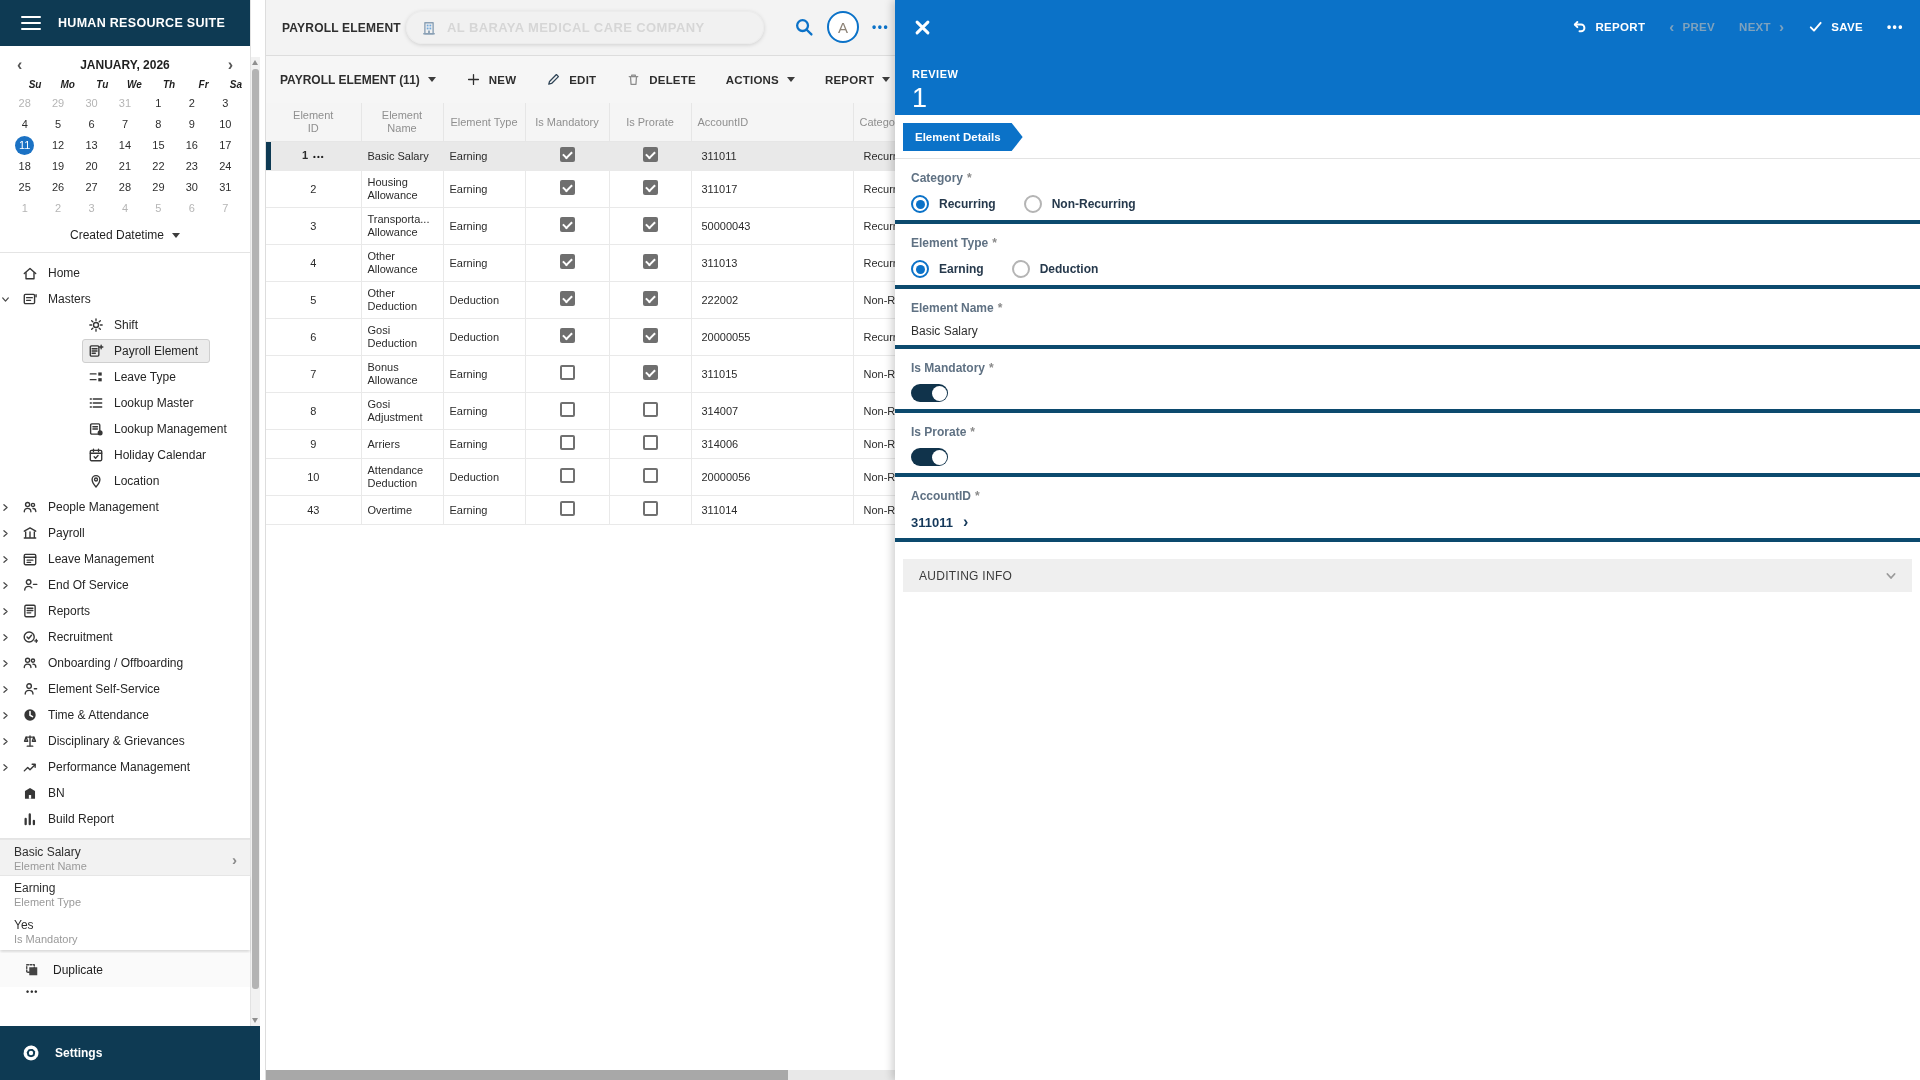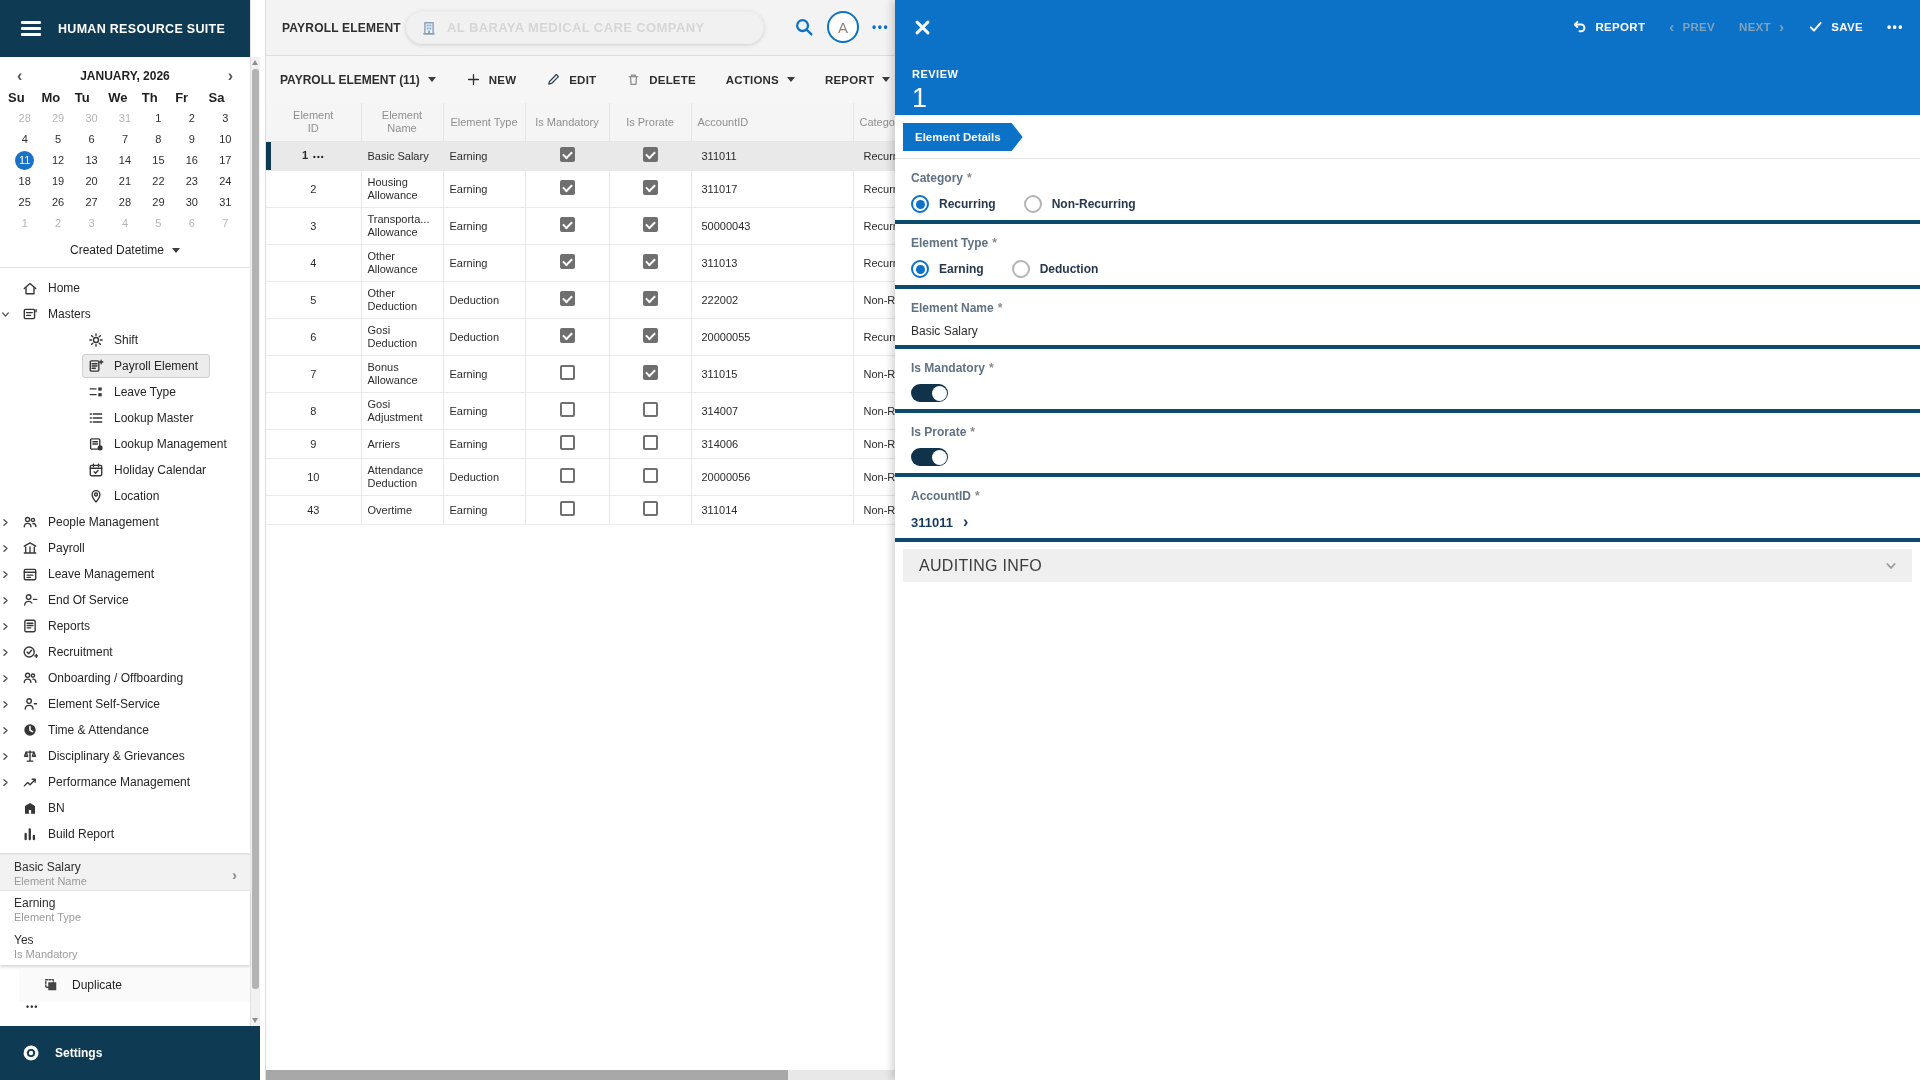--- a/index.html
+++ b/index.html
@@ -2,31 +2,31 @@
 <html><head>
 <meta charset="utf-8">
 <style>
   html,body{margin:0;padding:0;background:#cfcfcf;}
   .screen{position:relative;width:1920px;height:1080px;background:#fff;overflow:hidden;
           font-family:"Liberation Sans","DejaVu Sans",sans-serif;color:#2b2b2b;}
   .isvg{fill:none;stroke:currentColor;stroke-width:1.2;stroke-linecap:round;stroke-linejoin:round;width:16px;height:16px;display:block;}
 
   
   .sidebar{position:absolute;left:0;top:0;width:251px;height:1080px;background:#fff;border-right:1px solid #e2e2e2;box-sizing:border-box;}
-  .side-header{height:57px;background:#0e3a53;display:flex;align-items:center;gap:17px;padding-left:21px;}
+  .side-header{height:46px;background:#0e3a53;display:flex;align-items:center;gap:17px;padding-left:21px;}
   .hamburger{cursor:pointer;}
   .hamburger i{display:block;width:20px;height:2.5px;background:#fff;margin:3.5px 0;border-radius:1px;}
   .app-title{color:#fff;font-size:12.5px;font-weight:bold;letter-spacing:.3px;white-space:nowrap;}
 
   .calendar{padding:10px 8px 0;}
   .cal-head{display:flex;align-items:center;justify-content:space-between;padding:2px 4px 0;}
   .cal-title{font-size:12px;font-weight:bold;color:#1f1f1f;}
   .cal-nav{color:#555;font-size:16px;font-weight:bold;padding:0 5px;cursor:pointer;line-height:14px;}
   .cal-grid{display:grid;grid-template-columns:repeat(7,1fr);}
-  .cal-wd{font-weight:bold;font-size:13px;color:#1f1f1f;text-align:left;padding:7px 0 3px;}
+  .cal-wd{font-weight:bold;font-size:10px;color:#1f1f1f;text-align:right;padding:7px 0 3px;font-style:italic;}
   .cal-day{font-size:11px;color:#2e2e2e;text-align:center;height:21px;line-height:21px;cursor:pointer;}
   .cal-day .today{background:#1b72c4;color:#fff;border-radius:50%;width:19px;height:19px;line-height:19px;display:inline-block;margin-top:1px;}
   .cal-day.out{color:#b5b5b5;}
   .cal-filter{display:flex;justify-content:center;align-items:center;gap:8px;font-size:12px;color:#1f1f1f;padding:9px 0 10px;cursor:pointer;}
   .caret{width:0;height:0;border-left:4px solid transparent;border-right:4px solid transparent;border-top:5px solid #3c3c3c;display:inline-block;}
   .divider{height:1px;background:#e4e4e4;}
 
   .nav{padding:7px 0 6px;}
   .nav-item{display:flex;align-items:center;height:26px;font-size:12px;color:#262626;cursor:pointer;position:relative;white-space:nowrap;}
   .nav-item>*{position:relative;z-index:1;}
@@ -38,21 +38,21 @@
   .nav-label{margin-left:10px;}
   .nav-item.selected::before{content:"";position:absolute;left:82px;width:126px;top:1px;bottom:1px;background:#ececec;border:1px solid #cfcfcf;border-radius:3px;z-index:0;}
 
   .quick-info{background:#fff;}
   .qi-row{height:37px;padding:5px 14px 0;box-sizing:border-box;position:relative;cursor:pointer;}
   .qi-row.first{background:#f2f2f2;border-top:1px solid #e6e6e6;border-bottom:1px solid #e6e6e6;}
   .qi-card{box-shadow:0 2px 3px rgba(0,0,0,.16);background:#fff;}
   .qi-value{font-size:12px;color:#2e2e2e;}
   .qi-label{font-size:11px;color:#9a9a9a;margin-top:1px;}
   .qi-chevron{position:absolute;right:13px;top:11px;color:#8a8a8a;font-size:15px;font-weight:bold;}
-  .dup-row{display:flex;align-items:center;gap:13px;padding:9px 0 9px 24px;font-size:12px;color:#1f1f1f;background:#fafafa;cursor:pointer;margin-top:3px;margin-left:19px;}
+  .dup-row{display:flex;align-items:center;gap:13px;padding:9px 0 9px 24px;font-size:12px;color:#1f1f1f;background:#fafafa;cursor:pointer;margin-top:3px;}
   .dup-row .isvg{color:#444;}
   .partial-row{height:11px;overflow:hidden;padding-left:26px;color:#2e2e2e;font-size:9px;font-weight:bold;letter-spacing:1px;}
   .settings-bar{position:absolute;left:0;bottom:0;width:260px;height:54px;background:#0e3a53;color:#fff;display:flex;align-items:center;gap:15px;padding-left:22px;font-size:12px;font-weight:bold;box-sizing:border-box;cursor:pointer;z-index:3;}
   .settings-bar .isvg{width:18px;height:18px;}
 
   .side-scrollbar{position:absolute;left:251px;top:57px;width:9px;height:969px;background:#f1f1f1;z-index:2;}
   .side-scrollbar .thumb{position:absolute;left:1px;top:12px;width:7px;height:920px;background:#b3b3b3;border-radius:3px;}
   .side-scrollbar .arr{position:absolute;left:1px;width:0;height:0;border-left:3.5px solid transparent;border-right:3.5px solid transparent;}
   .side-scrollbar .arr.up{top:3px;border-bottom:5px solid #8f8f8f;}
   .side-scrollbar .arr.down{bottom:3px;border-top:5px solid #8f8f8f;}
@@ -122,21 +122,21 @@
   .radio{display:flex;align-items:center;gap:10px;font-size:12px;font-weight:bold;color:#26394c;cursor:pointer;}
   .rdot{width:18px;height:18px;border-radius:50%;box-sizing:border-box;flex:none;}
   .rdot.sel{border:2px solid #0b72c8;position:relative;}
   .rdot.sel::after{content:"";position:absolute;left:2.5px;top:2.5px;right:2.5px;bottom:2.5px;background:#0b72c8;border-radius:50%;}
   .rdot.un{border:2px solid #b4b4b4;}
   .fvalue{font-size:12px;color:#2e2e2e;margin-top:9px;}
   .toggle{margin-top:9px;width:37px;height:18px;border-radius:10px;background:#10334b;position:relative;cursor:pointer;}
   .toggle::after{content:"";position:absolute;right:1.5px;top:1.5px;width:15px;height:15px;border-radius:50%;background:#fff;}
   .acct-value{font-size:13px;font-weight:bold;color:#14385a;margin-top:10px;display:flex;align-items:center;gap:10px;cursor:pointer;}
   .acct-chev{font-size:16px;}
-  .audit-bar{margin:7px 8px 0;background:#efefef;height:33px;display:flex;align-items:center;justify-content:space-between;padding:0 14px 0 16px;font-size:16px;color:#3c3c3c;letter-spacing:.3px;cursor:pointer;}
+  .audit-bar{margin:17px 8px 0;background:#efefef;height:33px;display:flex;align-items:center;justify-content:space-between;padding:0 14px 0 16px;font-size:12px;color:#3c3c3c;letter-spacing:.3px;cursor:pointer;}
   .audit-bar .isvg{width:14px;height:14px;color:#9a9a9a;stroke-width:1.8;}
 </style>
 </head>
 <body>
 
 <div class="screen">
 
   <aside class="sidebar">
     <div class="side-header">
       <span class="hamburger">

